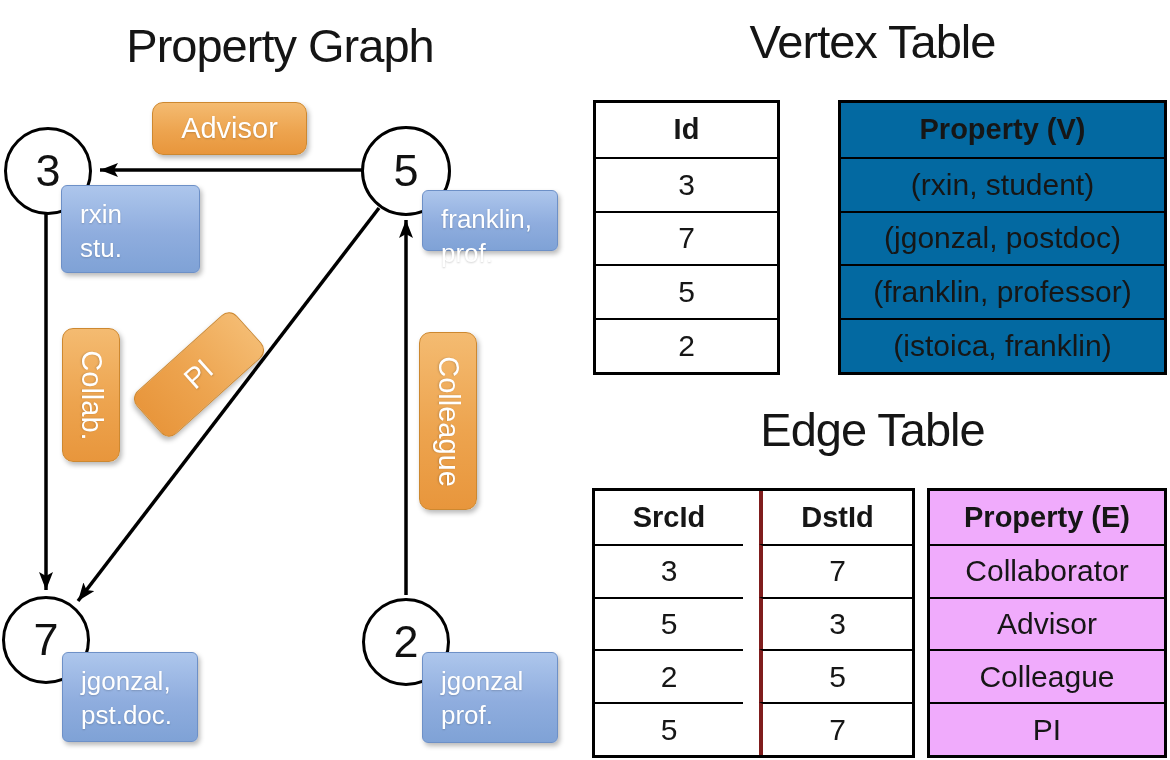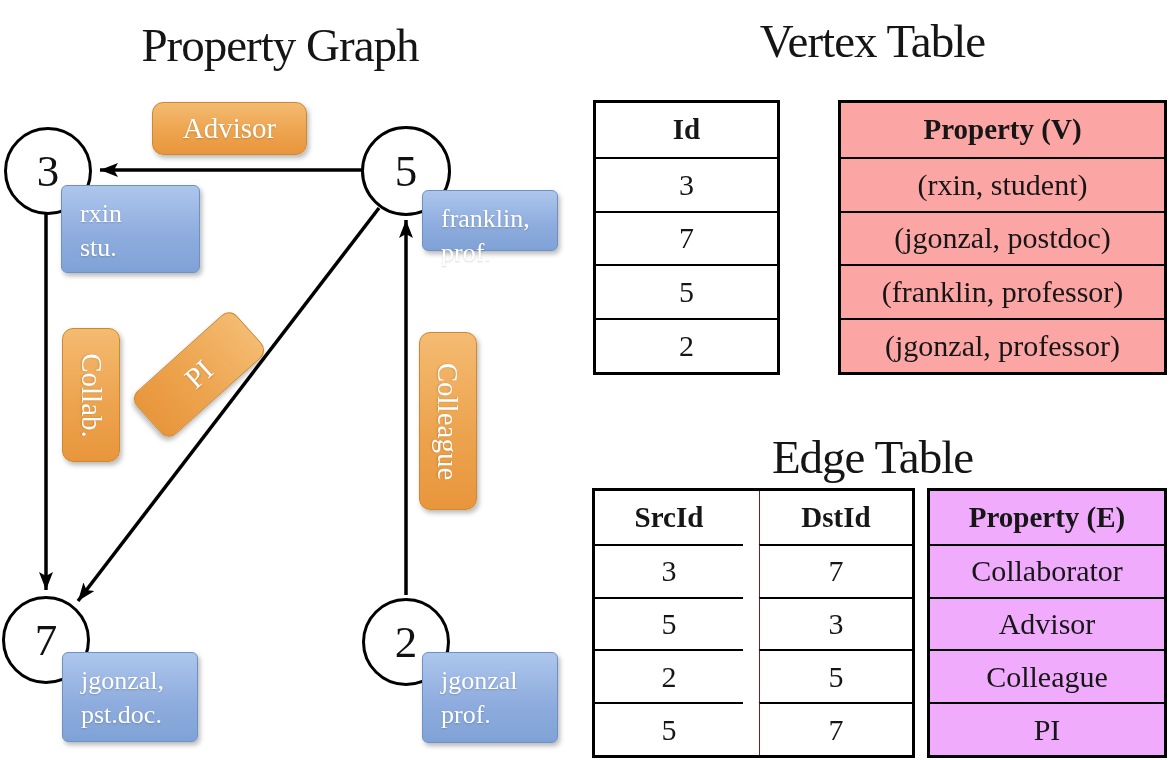--- a/index.html
+++ b/index.html
@@ -1,18 +1,18 @@
 <!DOCTYPE html>
 <html><head>
 <meta charset="utf-8">
 <style>
   html,body { margin:0; padding:0; background:#ffffff; }
   #stage {
     position:relative; width:1170px; height:760px; background:#ffffff;
-    font-family:Liberation Serif, serif; color:#111; overflow:hidden;
+    font-family:Liberation Sans, sans-serif; color:#111; overflow:hidden;
   }
   .title {
     position:absolute; text-align:center; font-size:47px; letter-spacing:-1px;
     color:#151515; white-space:nowrap;
   }
   
   #edges-svg { position:absolute; left:0; top:0; z-index:1; }
   .node {
     position:absolute; box-sizing:border-box; border:3.5px solid #000; border-radius:50%;
     background:#fff; z-index:2; display:flex; align-items:center; justify-content:center;
@@ -39,21 +39,21 @@
   .subtbl {
     box-sizing:border-box; border:3px solid #000; display:grid; height:100%;
     background:#fff;
   }
   .cell {
     box-sizing:border-box; display:flex; align-items:center; justify-content:center;
     font-size:30px; border-top:2px solid #000; color:#161616;
   }
   .cell.first { border-top:none; }
   .cell.hdr { font-weight:bold; font-size:29px; }
-  .cell.colsep { border-left:1px solid #7f1d1d;margin-left:16px; }
+  .cell.colsep { border-left:4px solid #7f1d1d;margin-left:16px; }
 </style>
 </head>
 <body>
 
 <div id="stage">
 
   <div class="title" style="left:0; top:18px; width:560px;">Property Graph</div>
 
   <svg id="edges-svg" width="585" height="760">
     <defs>
@@ -115,30 +115,30 @@
   <div class="tbl-wrap" style="left:593px; top:100px; width:574px; height:275px; gap:19px;">
 
     <div class="subtbl" style="width:187px; grid-template-rows:repeat(5,1fr);">
       <div class="cell hdr first">Id</div>
       <div class="cell">3</div>
       <div class="cell">7</div>
       <div class="cell">5</div>
       <div class="cell">2</div>
     </div>
 
-    <div class="subtbl" style="flex:1; grid-template-rows:repeat(5,1fr); background:#fca5a5;margin-left:39px;">
+    <div class="subtbl" style="flex:1; grid-template-rows:repeat(5,1fr); background:#0369a1;margin-left:39px;">
       <div class="cell hdr first">Property (V)</div>
       <div class="cell">(rxin, student)</div>
       <div class="cell">(jgonzal, postdoc)</div>
       <div class="cell">(franklin, professor)</div>
-      <div class="cell">(jgonzal, professor)</div>
+      <div class="cell">(istoica, franklin)</div>
     </div>
   </div>
 
-  <div class="title" style="left:585px; top:402px; width:575px;margin-top:28px;">Edge Table</div>
+  <div class="title" style="left:585px; top:402px; width:575px;">Edge Table</div>
 
   <div class="tbl-wrap" style="left:592px; top:488px; width:575px; height:270px; gap:12px;">
 
     <div class="subtbl" style="width:323px; grid-template-columns:148px 1fr; grid-auto-rows:1fr;">
       <div class="cell hdr first">SrcId</div>
       <div class="cell hdr first colsep">DstId</div>
       <div class="cell">3</div>
       <div class="cell colsep">7</div>
       <div class="cell">5</div>
       <div class="cell colsep">3</div>

